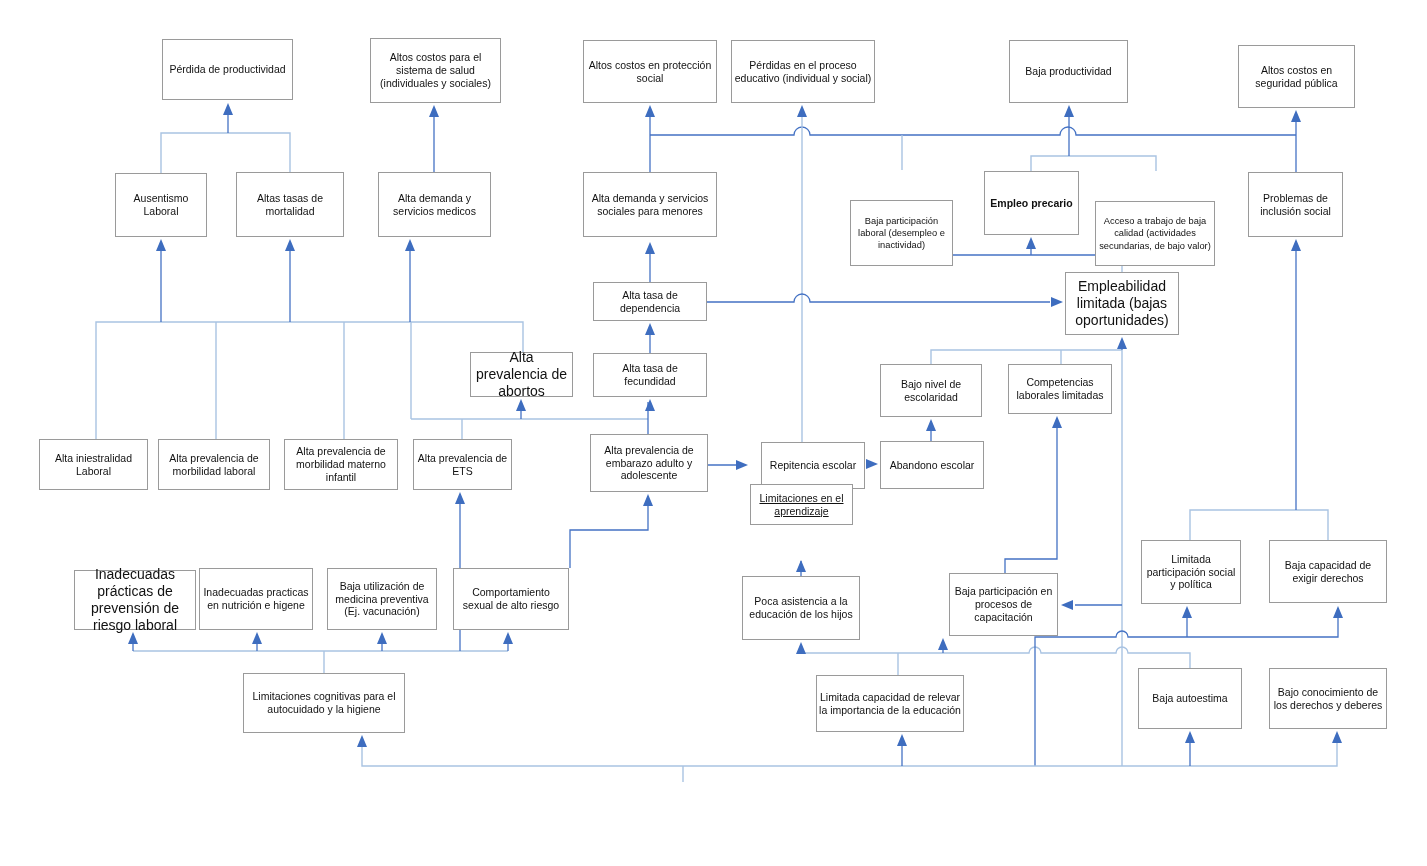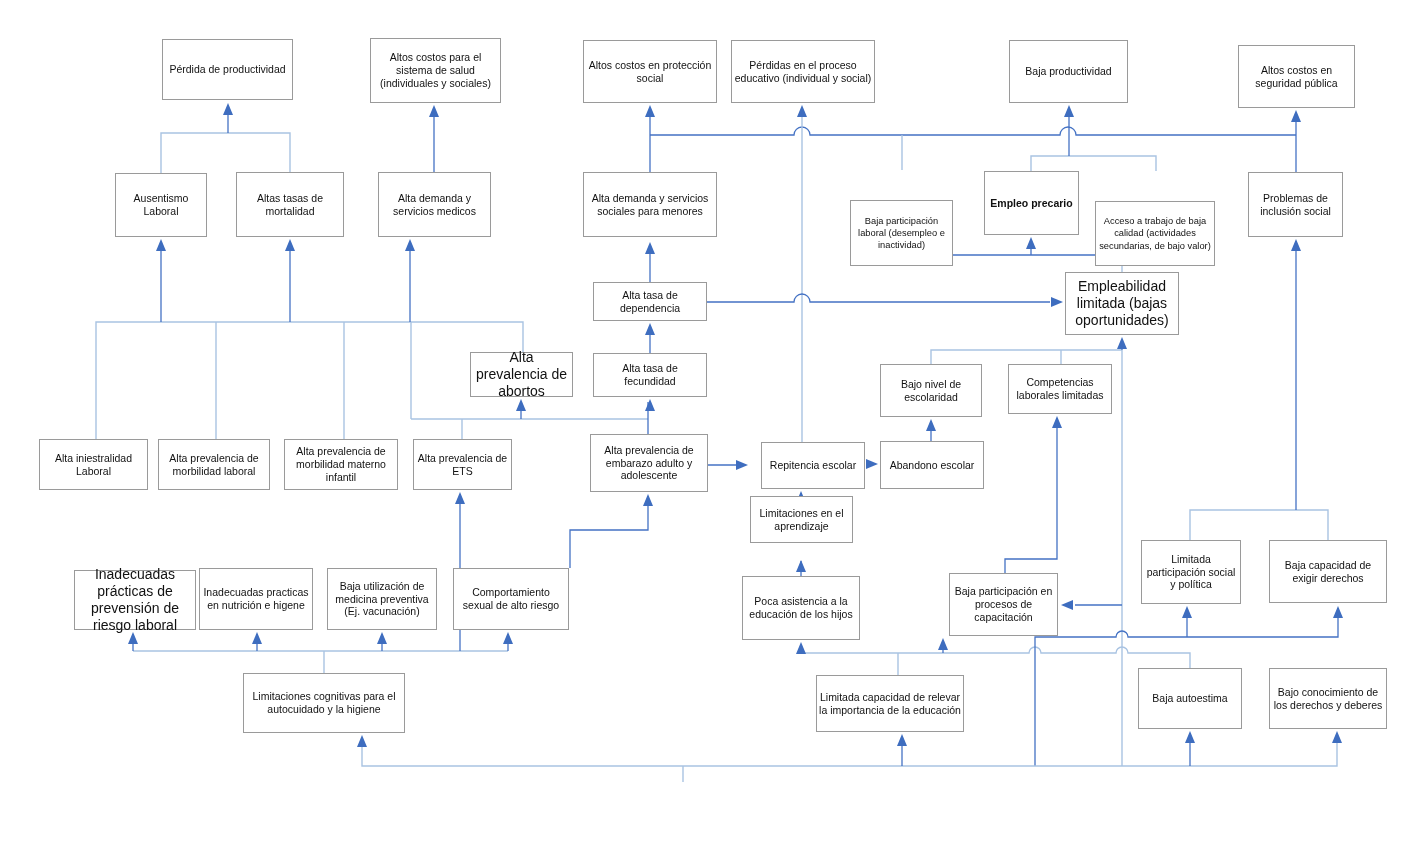--- a/index.html
+++ b/index.html
@@ -145,21 +145,21 @@
       <div class="node mid" style="left: 470px; top: 352px; width: 103px; height: 45px;">Alta prevalencia de abortos</div>
       <div class="node" style="left: 880px; top: 364px; width: 102px; height: 53px;">Bajo nivel de escolaridad</div>
       <div class="node" style="left: 1008px; top: 364px; width: 104px; height: 50px;">Competencias laborales limitadas</div>
       <div class="node" style="left: 39px; top: 439px; width: 109px; height: 51px;">Alta iniestralidad Laboral</div>
       <div class="node" style="left: 158px; top: 439px; width: 112px; height: 51px;">Alta prevalencia de morbilidad laboral</div>
       <div class="node" style="left: 284px; top: 439px; width: 114px; height: 51px;">Alta prevalencia de morbilidad materno infantil</div>
       <div class="node" style="left: 413px; top: 439px; width: 99px; height: 51px;">Alta prevalencia de ETS</div>
       <div class="node" style="left: 590px; top: 434px; width: 118px; height: 58px;">Alta prevalencia de embarazo adulto y adolescente</div>
       <div class="node" style="left: 749px; top: 442px; width: 104px; height: 47px; margin-left: 12px;">Repitencia escolar</div>
       <div class="node" style="left: 880px; top: 441px; width: 104px; height: 48px;">Abandono escolar</div>
-      <div class="node" style="left: 750px; top: 496px; width: 103px; height: 47px;">Limitaciones en el aprendizaje</div>
+      <div class="node" style="left: 750px; top: 484px; width: 103px; height: 41px; text-decoration: underline;">Limitaciones en el aprendizaje</div>
       <div class="node" style="left: 1141px; top: 540px; width: 100px; height: 64px;">Limitada participación social y política</div>
       <div class="node" style="left: 1269px; top: 540px; width: 118px; height: 63px;">Baja capacidad de exigir derechos</div>
       <div class="node mid" style="left: 74px; top: 570px; width: 122px; height: 60px;">Inadecuadas prácticas de prevensión de riesgo laboral</div>
       <div class="node" style="left: 199px; top: 568px; width: 114px; height: 62px;">Inadecuadas practicas en nutrición e higene</div>
       <div class="node" style="left: 327px; top: 568px; width: 110px; height: 62px;">Baja utilización de medicina preventiva (Ej. vacunación)</div>
       <div class="node" style="left: 453px; top: 568px; width: 116px; height: 62px;">Comportamiento sexual  de alto riesgo</div>
       <div class="node" style="left: 742px; top: 576px; width: 118px; height: 64px;">Poca asistencia a la educación de los hijos</div>
       <div class="node" style="left: 949px; top: 573px; width: 109px; height: 63px;">Baja participación en procesos de capacitación</div>
       <div class="node" style="left: 816px; top: 675px; width: 148px; height: 57px;">Limitada capacidad de relevar la importancia de la educación</div>
       <div class="node" style="left: 1138px; top: 668px; width: 104px; height: 61px;">Baja autoestima</div>

